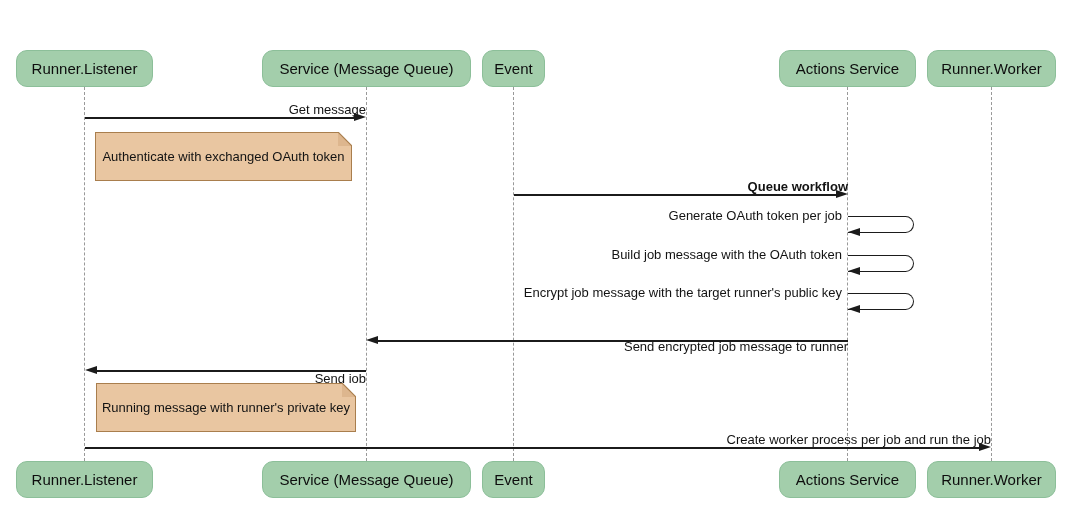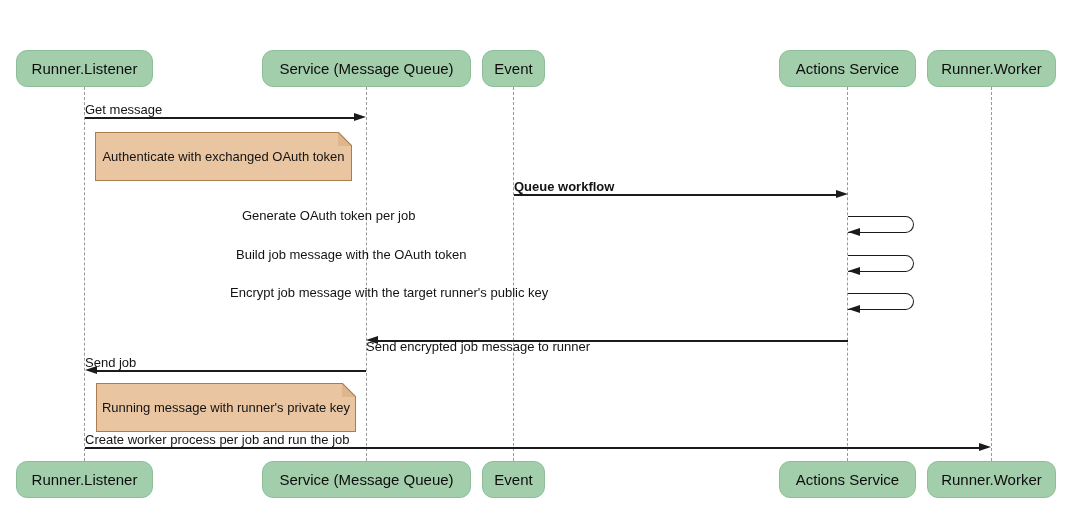--- a/index.html
+++ b/index.html
@@ -7,21 +7,21 @@
   .diagram{position:relative;width:1072px;height:523px;background:#ffffff;overflow:hidden;}
   .title{position:absolute;left:0;right:0;top:11px;text-align:center;
          font-size:16px;font-weight:bold;color:#111;}
   .actor{position:absolute;height:37px;box-sizing:border-box;
          background:var(--actor-fill,#A3CEAB);border:1px solid var(--actor-border,#8CBF99);
          border-radius:11px;display:flex;align-items:center;justify-content:center;
          font-size:15px;color:#0d0d0d;white-space:nowrap;}
   .lifeline{position:absolute;width:0;top:87px;height:374px;
             border-left:1px dashed var(--lifeline,#999999);}
   .msg-label{position:absolute;font-size:13px;line-height:14px;height:14px;
-             text-align:left;white-space:nowrap;color:#131313;}
+             text-align:right;white-space:nowrap;color:#131313;}
   .msg-label.right{}
   .msg-line{position:absolute;height:1.6px;background:var(--line,#1b1b1b);}
   .head-right{position:absolute;width:0;height:0;
               border-left:12px solid var(--line,#1b1b1b);
               border-top:4.5px solid transparent;border-bottom:4.5px solid transparent;}
   .head-left{position:absolute;width:0;height:0;
              border-right:12px solid var(--line,#1b1b1b);
              border-top:4.5px solid transparent;border-bottom:4.5px solid transparent;}
   .self-loop{position:absolute;width:66px;height:17px;box-sizing:border-box;
              border:1.6px solid var(--line,#1b1b1b);border-left:none;
@@ -71,39 +71,39 @@
     <div class="head-right" style="left:836px;top:190px;"></div>
   </div>
 
   <div>
     <div class="msg-label right" style="left:242px;top:209px;width:600px;">Generate OAuth token per job</div>
     <div class="self-loop" style="left:848px;top:216px;"></div>
     <div class="head-left" style="left:848px;top:228px;"></div>
   </div>
 
   <div>
-    <div class="msg-label right" style="left:236px;top:248px;width:600px;">Build job message with the OAuth token</div>
+    <div class="msg-label right" style="left:242px;top:248px;width:600px;">Build job message with the OAuth token</div>
     <div class="self-loop" style="left:848px;top:255px;"></div>
     <div class="head-left" style="left:848px;top:267px;"></div>
   </div>
 
   <div>
-    <div class="msg-label right" style="left:230px;top:286px;width:600px;">Encrypt job message with the target runner's public key</div>
+    <div class="msg-label right" style="left:242px;top:286px;width:600px;">Encrypt job message with the target runner's public key</div>
     <div class="self-loop" style="left:848px;top:293px;"></div>
     <div class="head-left" style="left:848px;top:305px;"></div>
   </div>
 
   <div>
     <div class="msg-label" style="left:366px;top:340px;width:482px;">Send encrypted job message to runner</div>
     <div class="msg-line" style="left:378px;top:340px;width:470px;"></div>
     <div class="head-left" style="left:366px;top:336px;"></div>
   </div>
 
   <div>
-    <div class="msg-label" style="left:85px;top:356px;width:281px;">Send job</div>
+    <div class="msg-label" style="left:85px;top:372px;width:281px;">Send job</div>
     <div class="msg-line" style="left:97px;top:370px;width:269px;"></div>
     <div class="head-left" style="left:85px;top:366px;"></div>
   </div>
 
   <div class="note" style="left:96px;top:383px;width:260px;">
     <span>Running message with runner's private key</span>
     <svg class="fold" viewBox="0 0 14 14">
       <path d="M0 0 L14 0 L14 14 Z" fill="#ffffff"></path>
       <path d="M0 0 L14 14 L0 14 Z" fill="#DDB68E"></path>
       <path d="M0 0 L14 14" stroke="#A97E4D" stroke-width="1.2" fill="none"></path>

